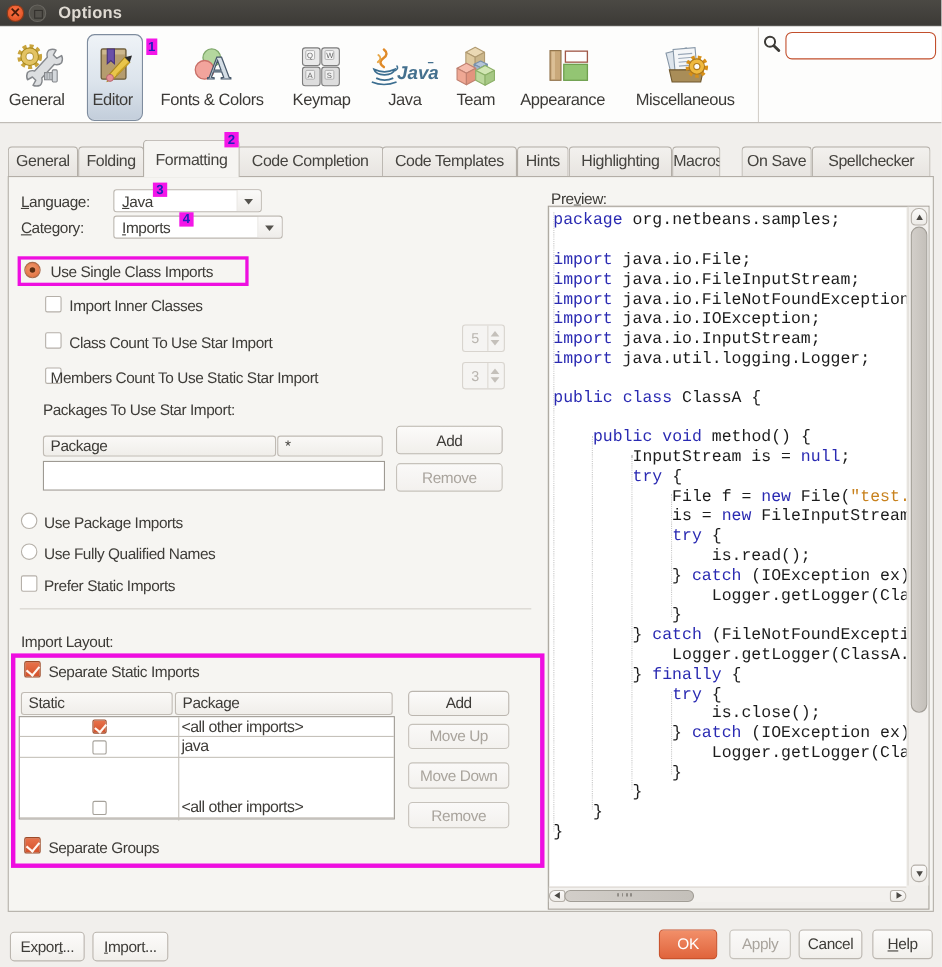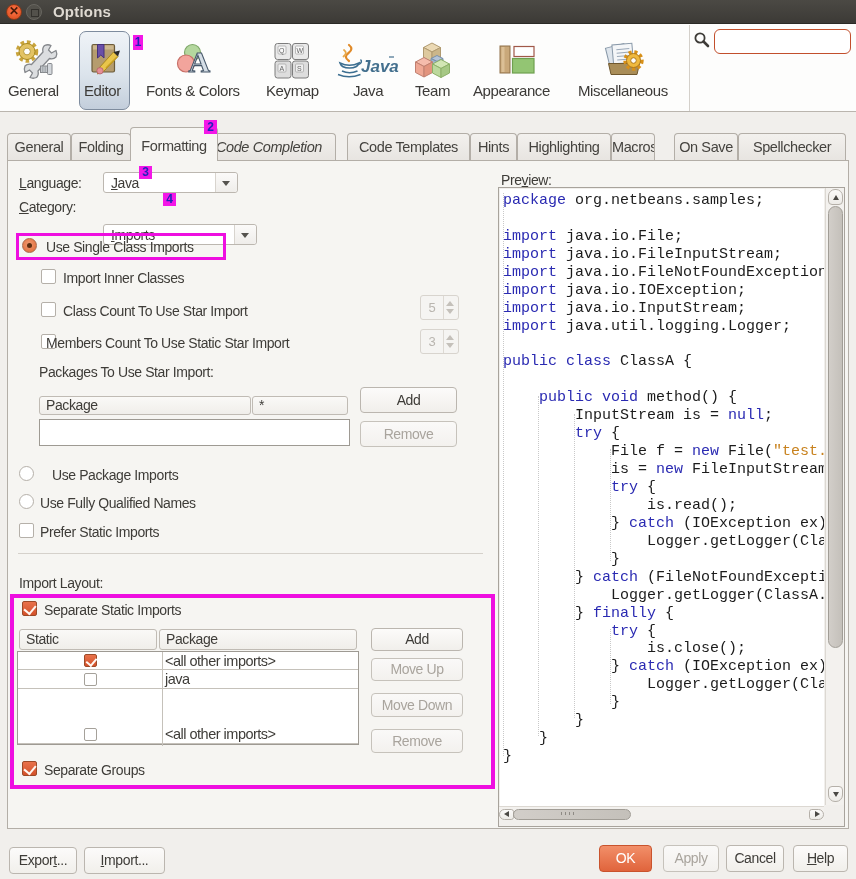--- a/index.html
+++ b/index.html
@@ -220,42 +220,42 @@
 <div class="tblabel" style="left:146px;">Fonts &amp; Colors</div>
 <div class="tblabel" style="left:266px;">Keymap</div>
 <div class="tblabel" style="left:353px;">Java</div>
 <div class="tblabel" style="left:415px;">Team</div>
 <div class="tblabel" style="left:473px;">Appearance</div>
 <div class="tblabel" style="left:578px;">Miscellaneous</div>
 
 <div class="tab" style="left:7px; width:64px;">General</div>
 <div class="tab" style="left:71px; width:60px;">Folding</div>
 <div class="tab" id="tabsel" style="left:130px; width:88px;">Formatting</div>
-<div class="tab" style="left:202px; width:134px;font-style:italic;">Code Completion</div>
+<div class="tab" style="left:215px; width:134px;">Code Completion</div>
 <div class="tab" style="left:347px; width:123px;">Code Templates</div>
 <div class="tab" style="left:470px; width:47px;">Hints</div>
 <div class="tab" style="left:517px; width:94px;">Highlighting</div>
 <div class="tab" style="left:611px; width:44px;">Macros</div>
 <div class="tab" style="left:674px; width:64px;">On Save</div>
 <div class="tab" style="left:738px; width:108px;">Spellchecker</div>
 
 <div id="panel" class="abs"></div>
 
 <div class="badge" style="left:133px; top:35px; width:10px; height:15px; font-size:12px; line-height:15px;">1</div>
 <div class="badge" style="left:204px; top:120px; width:13px; height:14px; font-size:12px; line-height:14px;">2</div>
 <div class="badge" style="left:139px; top:166px; width:13px; height:13px; font-size:12px; line-height:13px;">3</div>
 <div class="badge" style="left:163px; top:193px; width:13px; height:13px; font-size:12px; line-height:13px;">4</div>
 
 <div class="lbl" style="left:19px; top:175px;"><u>L</u>anguage:</div>
 <div class="lbl" style="left:19px; top:199px;"><u>C</u>ategory:</div>
 <div class="combo" style="left:103px; top:172px; width:135px; height:21px;">
     <span class="tx"><u>J</u>ava</span>
     <span class="arr"></span>
   </div>
-<div class="combo" style="left:103px; top:196px; width:154px; height:21px;margin-top:28px;">
+<div class="combo" style="left:103px; top:196px; width:154px; height:21px;">
     <span class="tx"><u>I</u>mports</span>
     <span class="arr"></span>
   </div>
 
 <div class="mag" style="left:16px; top:233px; width:210px; height:27px;"></div>
 <div class="radio sel" style="left:22px; top:238px;"></div>
 <div class="lbl" style="left:46px; top:239px;">Use Single Class Imports</div>
 
 <div class="cb" style="left:41px; top:269px;"></div>
 <div class="lbl" style="left:63px; top:270px;">Import Inner Classes</div>
@@ -280,21 +280,21 @@
 
 <div class="lbl" style="left:39px; top:364px;">Packages To Use Star Import:</div>
 
 <div class="hcell" style="left:39px; top:396px; width:212px; height:19px; line-height:17px;">Package</div>
 <div class="hcell" style="left:252px; top:396px; width:96px; height:19px; line-height:17px;">*</div>
 <div class="abs" style="left:39px; top:419px; width:311px; height:27px; background:#fff; border:1px solid #9E9A93;"></div>
 <div class="btn" style="left:360px; top:387px; width:97px; height:26px; line-height:24px;">Add</div>
 <div class="btn dis" style="left:360px; top:421px; width:97px; height:26px; line-height:24px;">Remove</div>
 
 <div class="radio" style="left:19px; top:466px;"></div>
-<div class="lbl" style="left:40px; top:467px;margin-left:12px;">Use Package Imports</div>
+<div class="lbl" style="left:40px; top:467px;">Use Package Imports</div>
 <div class="radio" style="left:19px; top:494px;"></div>
 <div class="lbl" style="left:40px; top:495px;">Use Fully Qualified Names</div>
 <div class="cb" style="left:19px; top:523px;"></div>
 <div class="lbl" style="left:40px; top:524px;">Prefer Static Imports</div>
 
 <div class="abs" style="left:18px; top:553px; width:465px; height:1px; background:#D5D1CB;"></div>
 <div class="lbl" style="left:19px; top:575px;">Import Layout:</div>
 
 <div class="mag" style="left:10px; top:594px; width:485px; height:195px; border-width:4px;"></div>
 <div class="cb on" style="left:22px; top:601px;"></div>
@@ -373,17 +373,17 @@
 <div class="abs" style="left:499px; top:806px; width:325px; height:14px; background:#F3F1EE; border-top:1px solid #DCD8D2;">
   <div class="abs" style="left:0px; top:1.5px; width:15px; height:11px; background:linear-gradient(#FBFAF9,#EDEBE7); border:1px solid #B5B0A9; border-radius:6px 3px 3px 6px;"></div>
   <div class="abs" style="left:4.5px; top:3.5px; border:3.5px solid transparent; border-right:5px solid #4A4844; border-left:none;"></div>
   <div class="sbthumb" style="left:14px; top:1.5px; width:118px; height:11px;"></div>
   <div class="abs" style="left:62px; top:5px; width:14px; height:3px; background:repeating-linear-gradient(90deg,#8E8A84 0 1.5px,transparent 1.5px 4px);"></div>
   <div class="abs" style="left:310px; top:1.5px; width:15px; height:11px; background:linear-gradient(#FBFAF9,#EDEBE7); border:1px solid #B5B0A9; border-radius:3px 6px 6px 3px;"></div>
   <div class="abs" style="left:316px; top:3.5px; border:3.5px solid transparent; border-left:5px solid #4A4844; border-right:none;"></div>
 </div>
 
 <div class="btn ftbtn" style="left:9px;  top:847px; width:68px; line-height:25px;">Expor<u>t</u>...</div>
-<div class="btn ftbtn" style="left:84px; top:847px; width:81px; line-height:25px;"><u>I</u>mport...</div>
+<div class="btn ftbtn" style="left:84px; top:847px; width:69px; line-height:25px;"><u>I</u>mport...</div>
 <div class="btn ftbtn" style="left:599px; top:845px; width:53px; line-height:25px; background:linear-gradient(#F28F69,#E0643C); border-color:#C9532D; color:#fff;">OK</div>
 <div class="btn ftbtn dis" style="left:663px; top:845px; width:56px; line-height:25px;">Apply</div>
 <div class="btn ftbtn" style="left:726px; top:845px; width:58px; line-height:25px;">Cancel</div>
 <div class="btn ftbtn" style="left:793px; top:845px; width:55px; line-height:25px;"><u>H</u>elp</div>
 
 </body></html>

